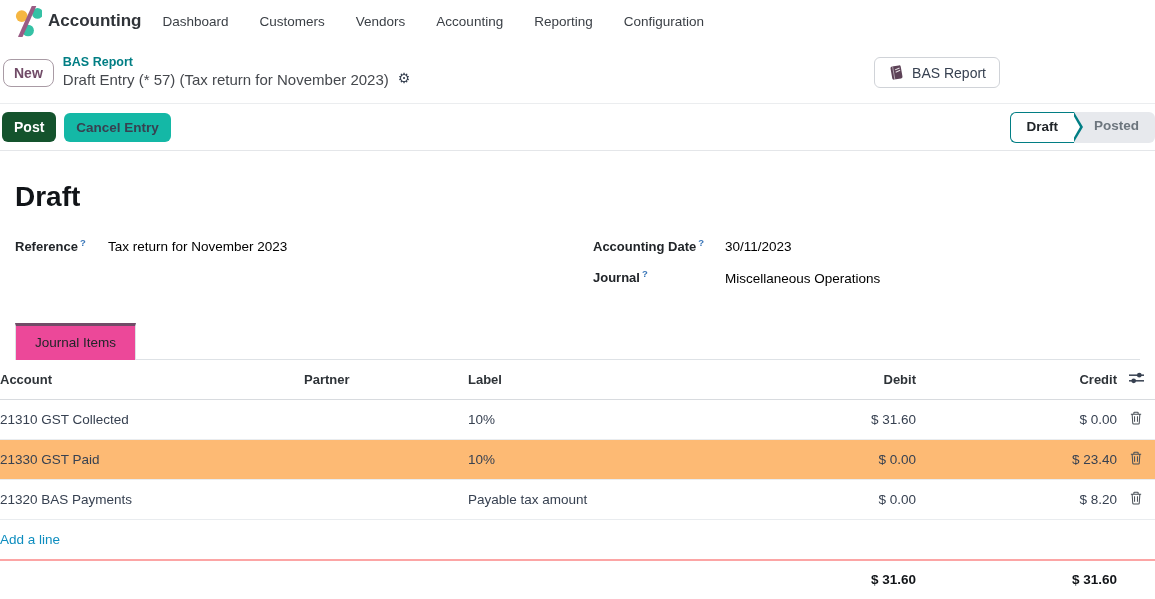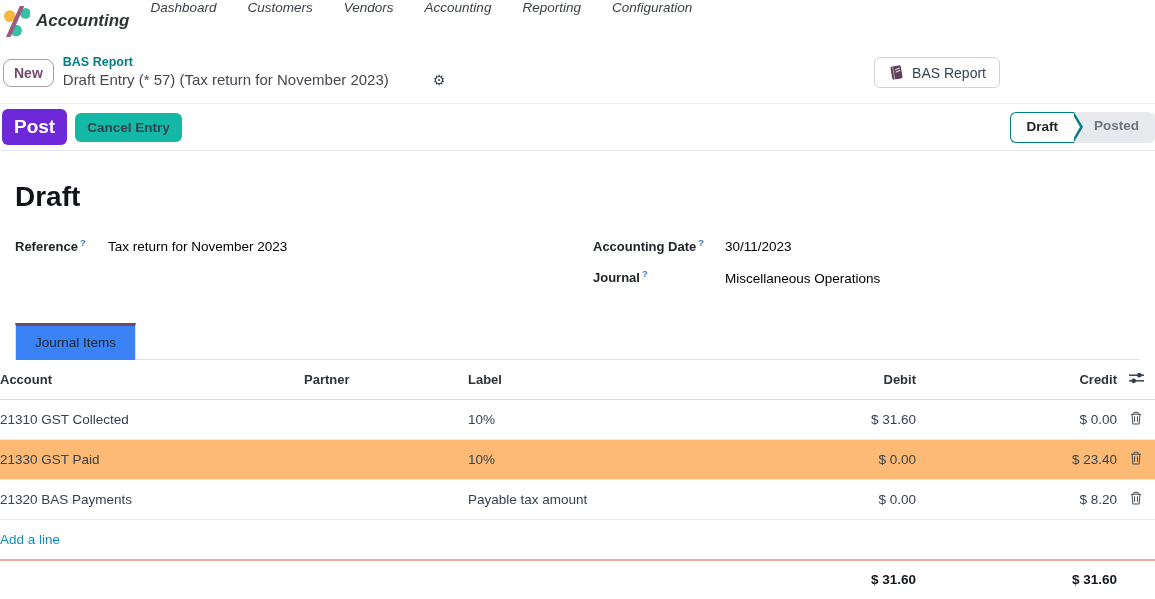--- a/index.html
+++ b/index.html
@@ -1,42 +1,42 @@
 <!DOCTYPE html>
 <html><head>
 <meta charset="utf-8">
 <style>
   * { margin:0; padding:0; box-sizing:border-box; }
   html,body { width:1155px; height:599px; overflow:hidden; background:#fff;
     font-family:"Liberation Sans", sans-serif; color:#374151; }
 
   
-  .topnav { height:42px; display:flex; padding-left:3px; background:#fff;font-style:italic; }
+  .topnav { height:42px; display:flex; align-items:center; padding-left:15px; background:#fff; }
   .brand { display:flex; align-items:center; }
   .brand-name { font-size:17px; font-weight:bold; color:#2f3338; margin-left:6px; }
   .menu { display:flex; gap:31px; margin-left:21px; }
   .menu-item { font-size:13.5px; color:#3a3f45; cursor:pointer; }
 
   
   .control-panel { height:61px; display:flex; align-items:center; padding:0 15px 0 3px; }
   .btn-new { background:#fff; border:1px solid #a99ba5; color:#714B67; font-weight:bold;
     font-size:14px; padding:5px 10px; border-radius:8px; cursor:pointer; }
   .crumbs { margin-left:9px; line-height:1.25; }
   .crumb-parent { font-size:12.5px; font-weight:bold; color:#017E84; cursor:pointer; }
-  .crumb-current-row { display:flex; align-items:center;gap:35px; }
+  .crumb-current-row { display:flex; align-items:flex-start; }
   .crumb-current { font-size:15px; color:#45484d; }
   .gear { margin-left:9px; font-size:14px; color:#374151; cursor:pointer; line-height:1; }
   .cp-right { margin-left:auto; margin-right:140px; }
   .btn-bas { display:flex; align-items:center; gap:7px; background:#fff; border:1px solid #d0d3d8;
     border-radius:6px; padding:6px 13px; font-size:14px; color:#374151; cursor:pointer; }
 
   
   .action-bar { height:48px; border-top:1px solid #ebedef; border-bottom:1px solid #e4e6e9;
     display:flex; align-items:center; padding:0 0 0 2px; }
-  .btn-post { background:#6d28d9; color:#fff; border:none; font-weight:bold; font-size:19px;
+  .btn-post { background:#14532d; color:#fff; border:none; font-weight:bold; font-size:14px;
     padding:7px 12px; border-radius:6px; cursor:pointer; }
   .btn-cancel { background:#14b8a6; color:#374151; border:none; font-weight:bold; font-size:13.5px;
     padding:7px 12px; border-radius:6px; margin-left:8px; cursor:pointer; }
   .statusbar { margin-left:auto; display:flex; align-items:stretch; background:#e7e9ed;
     border-radius:6px; height:31px; overflow:visible; }
   .step-active { position:relative; background:#fff; border:1px solid #017E84; border-right:none;
     border-radius:6px 0 0 6px; padding:6px 16px 0 15px; font-size:13.5px; font-weight:bold;
     color:#212529; cursor:pointer; z-index:2; }
   .step-active::after { content:""; position:absolute; left:100%; top:50%; transform:translateY(-50%);
     border-top:15.5px solid transparent; border-bottom:15.5px solid transparent;
@@ -56,21 +56,21 @@
   .f-label { font-size:13px; font-weight:bold; color:#212529; }
   .fields-left .f-label { width:93px; }
   .fields-right .f-label { width:132px; }
   .help { color:#3a76b8; font-size:9.5px; font-weight:bold; vertical-align:super; margin-left:2px; }
   .f-value { font-size:13.5px; color:#000000; }
 
   
   .tabs { display:flex; border-bottom:1px solid #dee2e6; margin-top:23px; }
   .tab { padding:9px 19px 10px; font-size:13.5px; cursor:pointer; border:1px solid #dee2e6;
     border-bottom:none; }
-  .tab-active { border-top:3px solid #714B67; background:#3b82f6; margin-bottom:-1px;
+  .tab-active { border-top:3px solid #714B67; background:#ec4899; margin-bottom:-1px;
     color:#212529; }
   .tab-inactive { border-top:1px solid transparent; border-left:none; color:#374151; }
 
   
   table { width:1155px; margin:0 -15px; border-collapse:collapse; table-layout:fixed; }
   col.c-account { width:304px; } col.c-partner { width:164px; } col.c-label { width:288px; }
   col.c-debit { width:160px; } col.c-credit { width:201px; } col.c-trash { width:38px; }
   th { font-size:13px; font-weight:bold; color:#2e3338; text-align:left; height:40px;
     border-bottom:1px solid #d8dbdf; padding:0; }
   th.first, td.first { }

